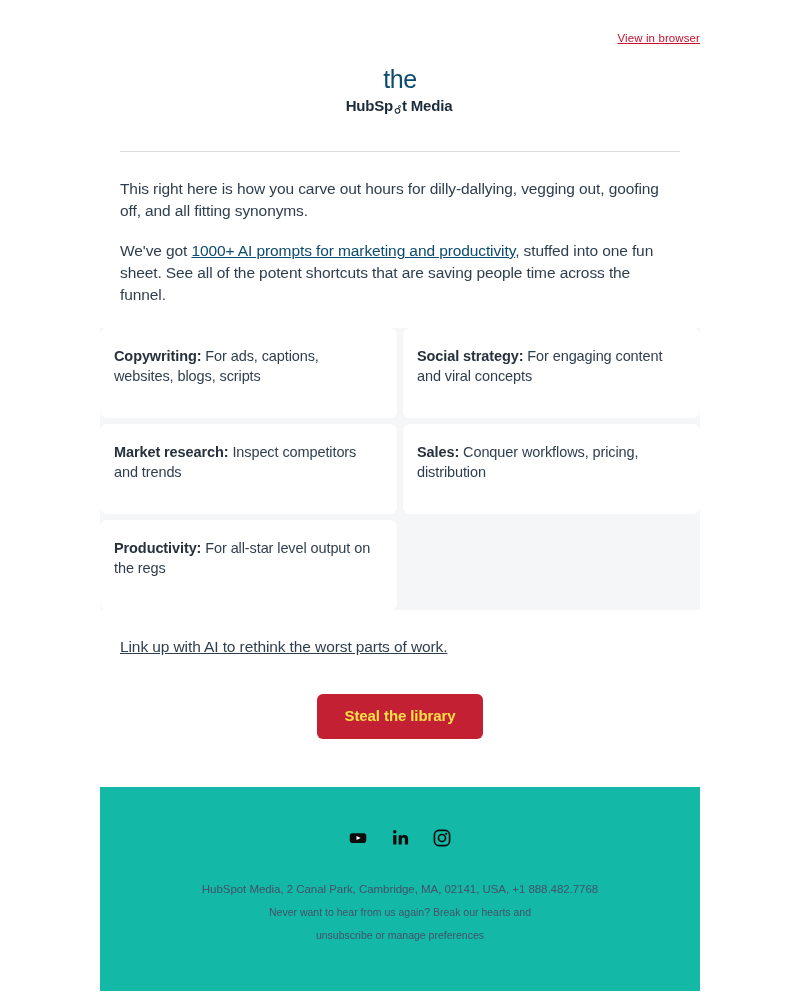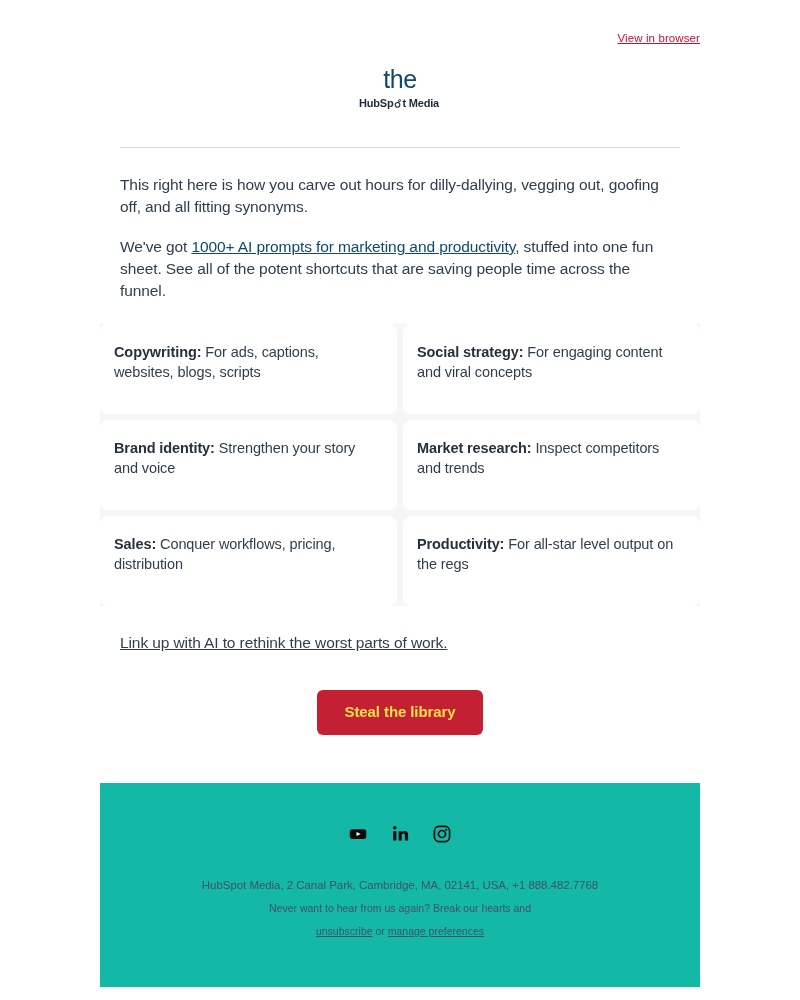--- a/index.html
+++ b/index.html
@@ -62,21 +62,21 @@
     font-family: "Liberation Sans", sans-serif;
     font-size: 55px;
     font-weight: 700;
     letter-spacing: -1.5px;
     line-height: 0.82;
     color: #1C2B39;
   }
   .logo-sub {
     text-align: right;
     font-family: "Liberation Sans", sans-serif;
-    font-size: 11px;
+    font-size: 15px;
     font-weight: 700;
     letter-spacing: -0.2px;
     color: #1C2B39;
     margin-top: 5px;
     padding-right: 2px;
     display: flex;
     justify-content: flex-end;
     align-items: center;
     gap: 0px;
   }
@@ -202,21 +202,20 @@
   }
   .footer-optout {
     font-size: 10.5px;
     margin-bottom: 7px;
   }
   .footer-links {
     font-size: 10.5px;
   }
   .footer-links a, .footer-link {
     color: #42526B;
-    text-decoration: underline;
     cursor: pointer;
   }
   .footer-or { color: #42526B; }
 </style>
 </head>
 <body>
 
 <div class="email-wrap">
 
   <div class="preheader">
@@ -258,25 +257,20 @@
         <span class="card-label">Copywriting:</span><span> For ads, captions, websites, blogs, scripts</span>
       </div>
     </div>
 
     <div class="card">
       <div class="card-text">
         <span class="card-label">Social strategy:</span><span> For engaging content and viral concepts</span>
       </div>
     </div>
 
-    <div class="card">
-      <div class="card-text">
-        <span class="card-label">Brand identity:</span><span> Strengthen your story and voice</span>
-      </div>
-    </div>
 
     <div class="card">
       <div class="card-text">
         <span class="card-label">Market research:</span><span> Inspect competitors and trends</span>
       </div>
     </div>
 
     <div class="card">
       <div class="card-text">
         <span class="card-label">Sales:</span><span> Conquer workflows, pricing, distribution</span>

